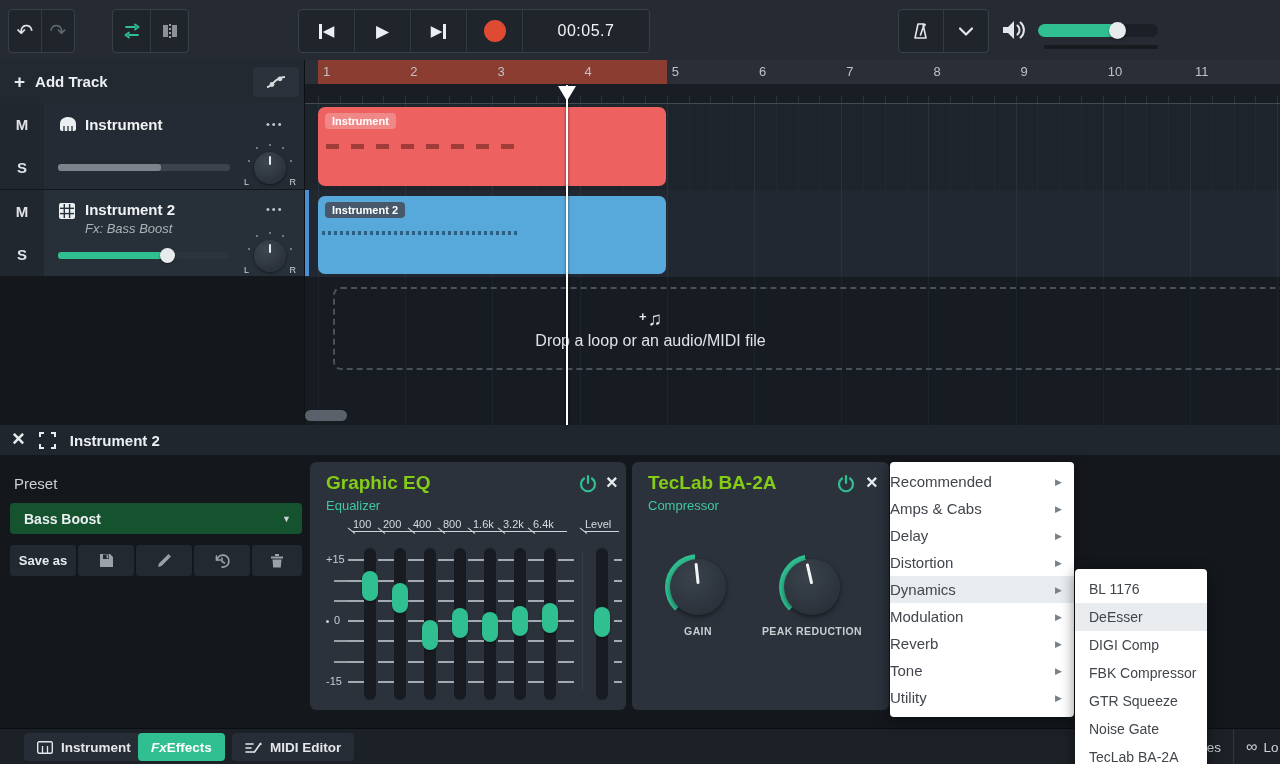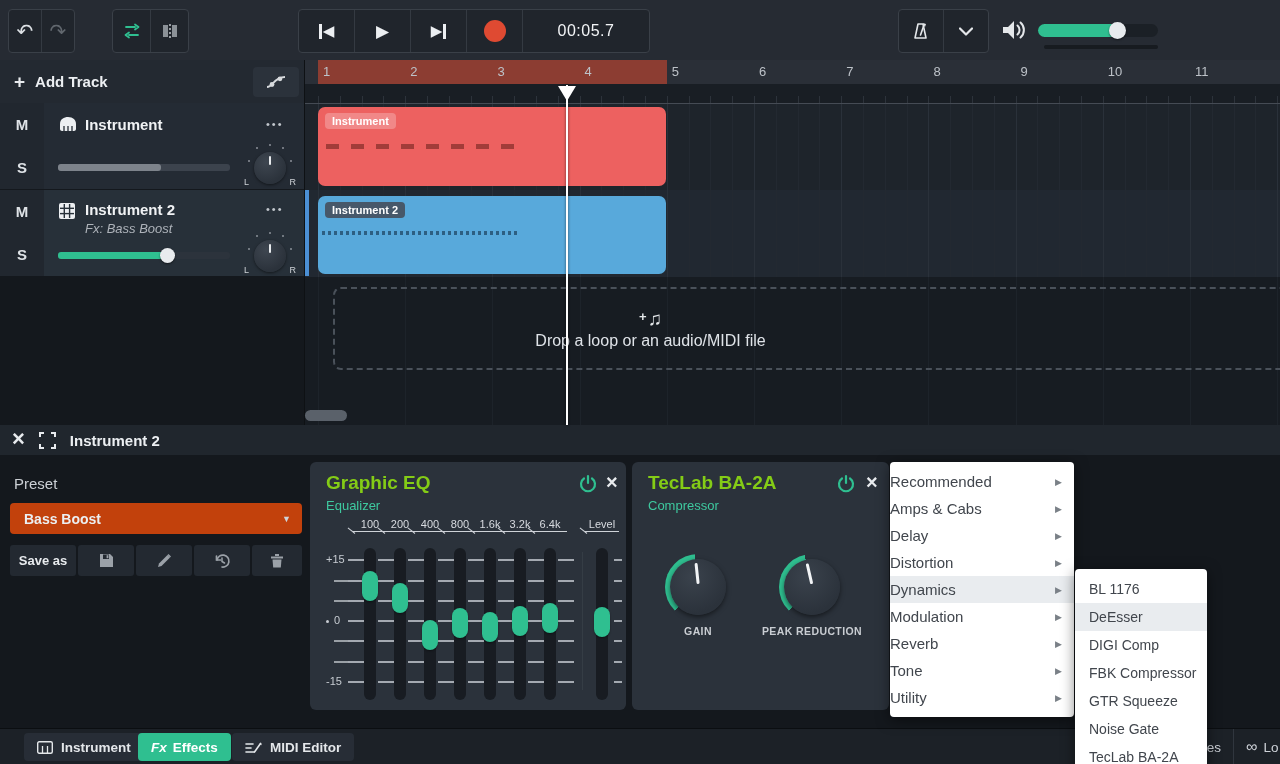--- a/index.html
+++ b/index.html
@@ -79,21 +79,21 @@
   .dz-text{font-size:16px;color:#dfe3e8;margin-top:2px;}
   #h-scrollbar{left:305px;top:410px;width:42px;height:11px;border-radius:6px;background:#5a616a;}
 
   
   #editor-header{left:0;top:425px;width:1280px;height:30px;background:#20262d;border-bottom:1px solid #0e1114;display:flex;align-items:center;}
   #editor-close{font-size:22px;font-weight:bold;color:#e8ebee;margin:0 0 2px 12px;line-height:1;}
   #editor-expand{margin-left:14px;}
   #editor-title{font-size:15px;font-weight:bold;margin-left:14px;color:#eceff2;}
   #editor-body{left:0;top:455px;width:1280px;height:273px;background:#14181d;}
   #preset-label{left:14px;top:20px;font-size:15px;color:#ccd0d5;}
-  #preset-select{left:10px;top:48px;width:292px;height:31px;background:#c2410c;border-radius:4px;display:flex;align-items:center;}
+  #preset-select{left:10px;top:48px;width:292px;height:31px;background:#14532d;border-radius:4px;display:flex;align-items:center;}
   #preset-select .val{font-size:14px;font-weight:bold;margin-left:14px;color:#eceff2;}
   #preset-select .caret{position:absolute;right:11px;font-size:9px;color:#cfd3d8;}
   .preset-btn{position:absolute;top:90px;height:31px;background:#232931;border-radius:3px;display:flex;align-items:center;justify-content:center;color:#9ba1a8;}
   #save-as-btn{left:10px;width:66px;font-size:13px;font-weight:bold;color:#e8ebee;}
   .icon-btn-1{left:78px;width:56px;} .icon-btn-2{left:136px;width:56px;}
   .icon-btn-3{left:194px;width:56px;} .icon-btn-4{left:252px;width:50px;}
 
   .fx-card{top:462px;height:248px;background:#2b323b;border-radius:6px;}
   #eq-card{left:310px;width:316px;}
   #comp-card{left:632px;width:257px;}
@@ -104,21 +104,21 @@
   .power-icon{position:absolute;top:12px;} #eq-card .power-icon{left:268px;} #comp-card .power-icon{left:204px;}
 
   
   .eq-scale-label{position:absolute;font-size:11px;color:#c7ccd2;}
   .eq-zero-dot{position:absolute;width:3px;height:3px;border-radius:50%;background:#c7ccd2;}
   .eq-row{position:absolute;left:38px;width:226px;height:2px;background:repeating-linear-gradient(90deg,#c3c8cf 0 16px,transparent 16px 30px);opacity:.8;}
   .eq-row-right{position:absolute;left:304px;width:8px;height:2px;background:#c3c8cf;opacity:.8;}
   .eq-left-tick{position:absolute;left:24px;width:14px;height:2px;background:#9aa0a6;}
   .eq-track{position:absolute;top:86px;width:12px;height:152px;border-radius:6px;background:#181c22;}
   .eq-thumb{position:absolute;width:16px;height:30px;border-radius:8px;background:#2fbf90;box-shadow:0 1px 2px rgba(0,0,0,.4);}
-  .eq-band-label{position:absolute;top:56px;width:34px;text-align:center;font-size:11px;color:#d8dbe0;border-bottom:1px solid #cfd3d8;padding-bottom:1px;}
+  .eq-band-label{position:absolute;top:56px;width:34px;text-align:left;font-size:11px;color:#d8dbe0;border-bottom:1px solid #cfd3d8;padding-bottom:1px;}
   .eq-band-label::before{content:"";position:absolute;left:-7px;bottom:-3px;width:9px;height:1px;background:#cfd3d8;transform:rotate(38deg);transform-origin:right center;}
   #eq-divider{position:absolute;left:272px;top:90px;width:1px;height:138px;background:#3a414a;opacity:.7;}
 
   
   .knob-wrap{position:absolute;width:66px;height:66px;}
   .knob-ring{position:absolute;inset:0;border-radius:50%;}
   .knob-face{position:absolute;left:5px;top:5px;width:56px;height:56px;border-radius:50%;background:radial-gradient(circle at 40% 32%,#3a424c,#2b323b 72%);box-shadow:0 2px 5px rgba(0,0,0,.5);}
   .knob-pointer{position:absolute;left:calc(50% - 1.25px);top:4px;width:2.5px;height:21px;border-radius:2px;background:#f2f4f6;transform-origin:1.25px 24px;}
   .knob-label{position:absolute;font-size:10.5px;font-weight:bold;letter-spacing:.4px;color:#c9cdd2;text-align:center;}
   #limit-row{position:absolute;left:0;top:185px;width:100%;height:22px;}
@@ -135,21 +135,21 @@
   .menu-item{position:relative;height:27px;display:flex;align-items:center;font-size:15px;color:#41464d;cursor:default;}
   #fx-submenu .menu-item{font-size:14px;padding-left:14px;height:28px;}
   .menu-item.hl{background:#e9ecef;}
   .menu-arrow{position:absolute;right:12px;font-size:9px;color:#7a8087;}
 
   
   #bottom-bar{left:0;top:728px;width:1280px;height:36px;background:#1c2127;border-top:1px solid #0b0e11;}
   .tab{position:absolute;top:4px;height:28px;border-radius:4px;background:#272d36;display:flex;align-items:center;padding:0 13px;font-size:13.5px;font-weight:bold;color:#e4e7ea;}
   .tab.active{background:#2fbf90;color:#ffffff;}
   .tab .ticon{margin-right:8px;display:flex;}
-  .fx-italic{font-style:italic;margin-right:6px;}
+  .fx-italic{font-style:italic;}
   #right-partial{position:absolute;right:0;top:0;height:36px;display:flex;align-items:center;}
   #rp-notes{font-size:13.5px;color:#ced2d8;margin-right:12px;}
   #rp-div{width:1px;height:36px;background:#30363e;}
   #rp-loops{font-size:13.5px;color:#ced2d8;margin-left:12px;width:34px;}
   #rp-loops .inf{font-size:16px;margin-right:6px;}
 </style>
 </head>
 <body>
 
 <div id="app">

